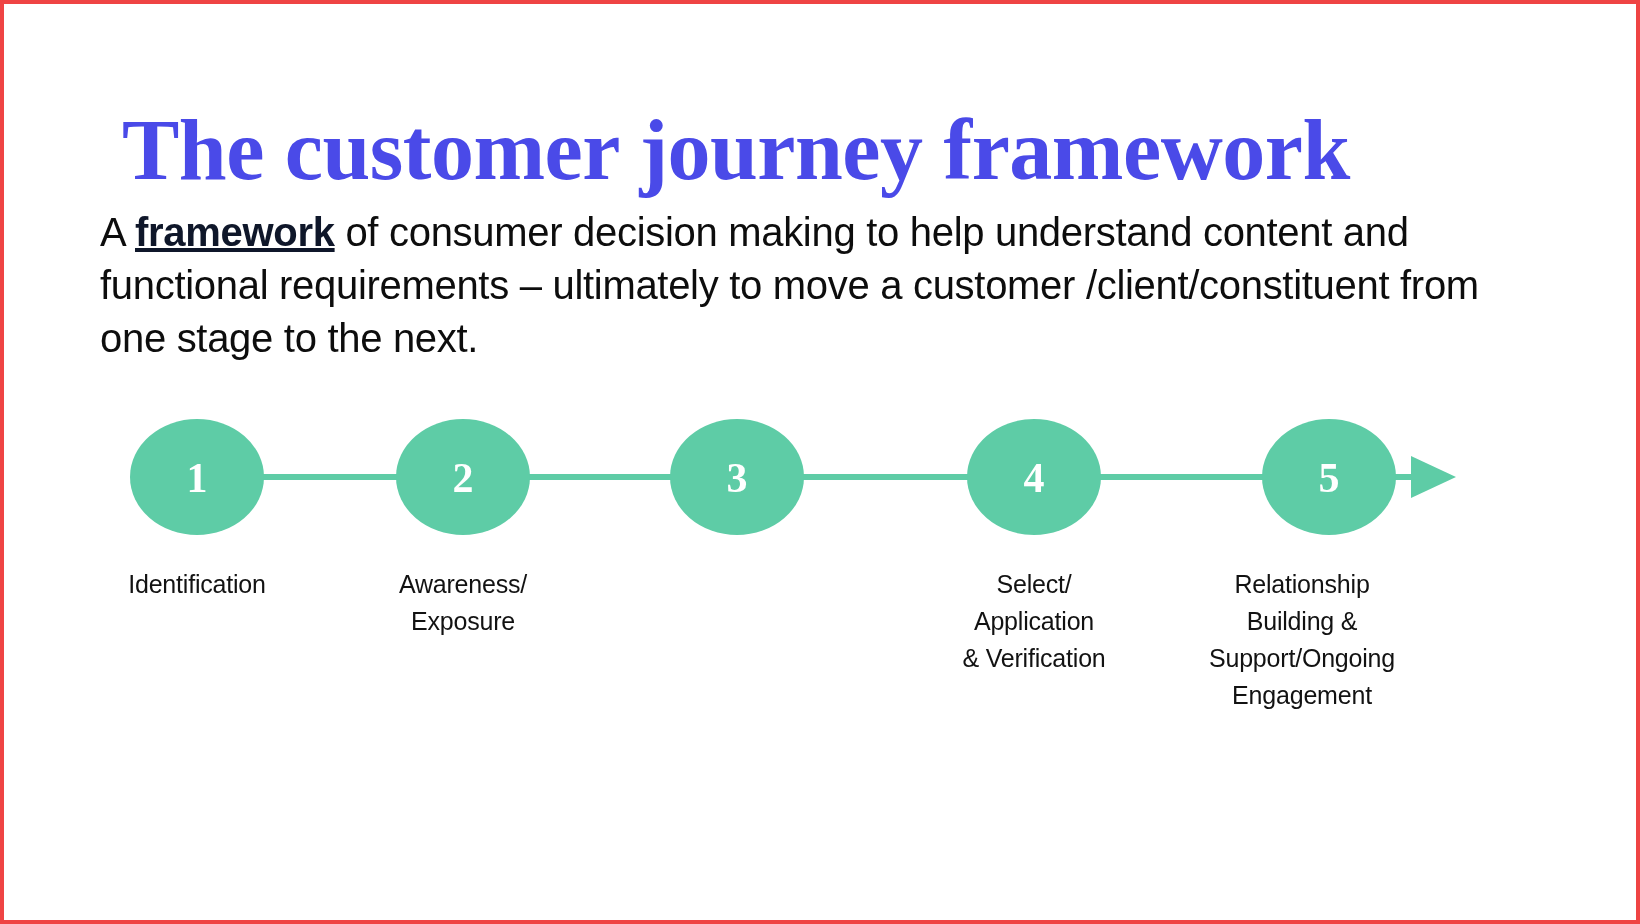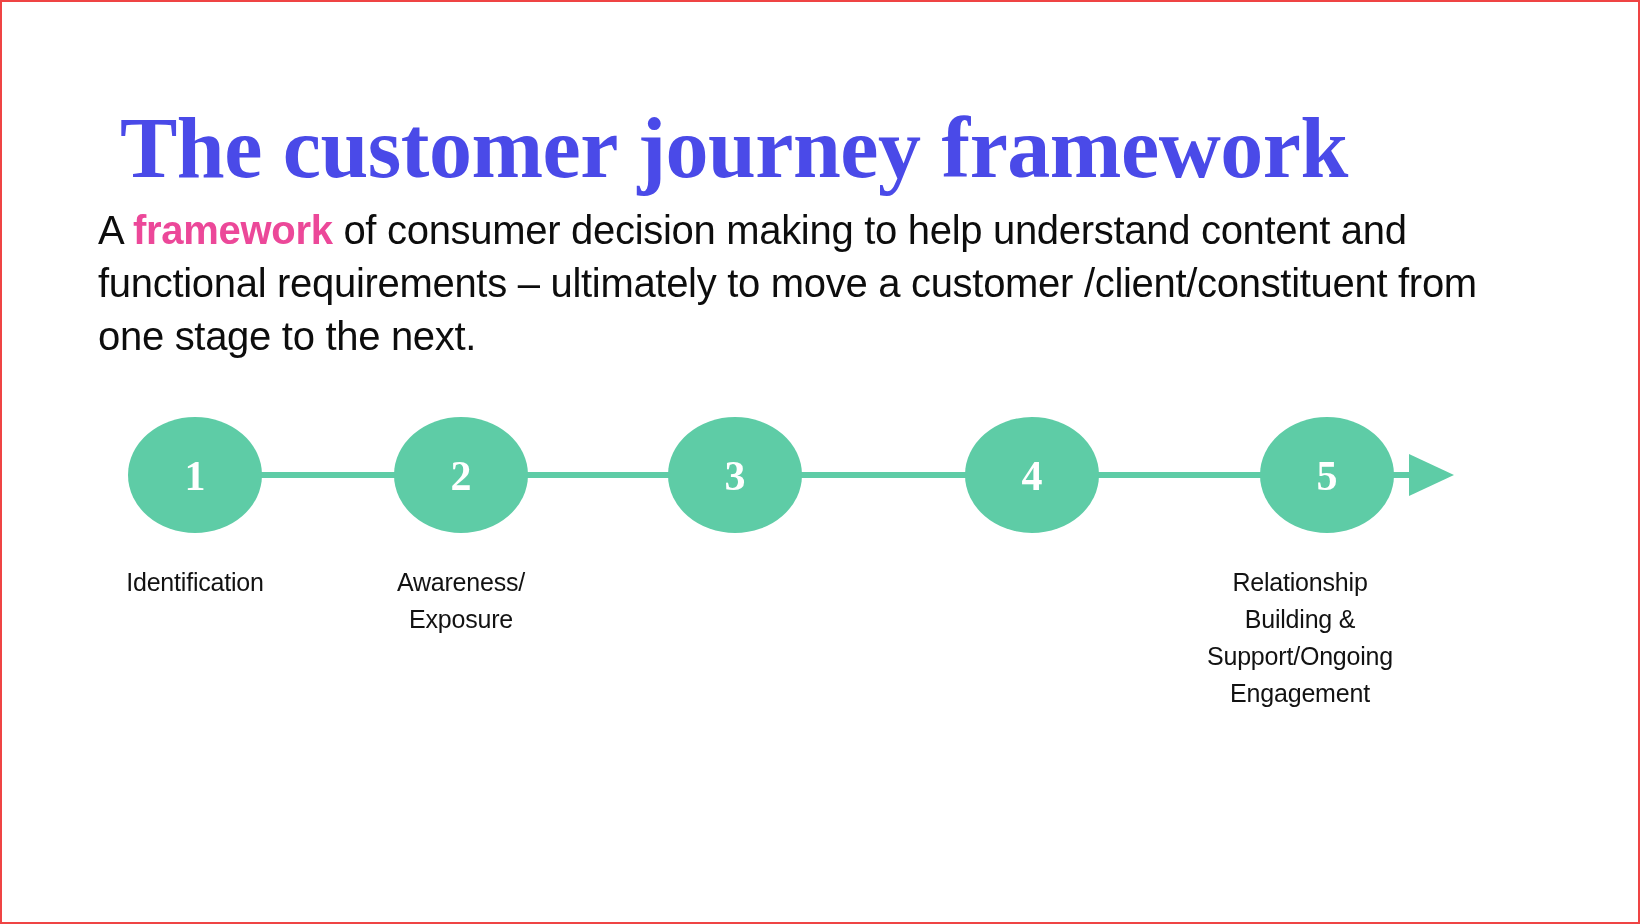--- a/index.html
+++ b/index.html
@@ -10,21 +10,21 @@
   }
   body {
     font-family: "Liberation Sans", sans-serif;
   }
   #page {
     position: relative;
     width: 1640px;
     height: 924px;
     background: #ffffff;
     box-sizing: border-box;
-    border: 2px solid #ef4444;
+    border: 4px solid #ef4444;
     overflow: hidden;
   }
 
   
   #title {
     position: absolute;
     left: 118px;
     top: 38px;
     width: 1420px;
     font-family: "Liberation Serif", "DejaVu Serif", serif;
@@ -43,22 +43,23 @@
     top: 162px;
     width: 1400px;
     font-family: "Liberation Sans", sans-serif;
     font-size: 40px;
     line-height: 53px;
     font-weight: 400;
     color: #0d0d0d;
     letter-spacing: -0.3px;
   }
   #intro .hl {
-    color: #ec4899;
+    color: #0f172a;
     font-weight: 700;
+    text-decoration: underline;
   }
 
   
   #flow {
     position: absolute;
     left: 0;
     top: 352px;
     width: 1636px;
     height: 420px;
   }
@@ -134,19 +135,22 @@
 
       <g>
         <ellipse cx="1325" cy="121" rx="67" ry="58" fill="#5ecca6"></ellipse>
         <text x="1325" y="136" text-anchor="middle" class="node-num">5</text>
       </g>
     </svg>
 
     <div class="stage-label s0">Identification</div>
     <div class="stage-label s1">Awareness/
 Exposure</div>
+    <div class="stage-label s3">Select/
+Application
+&amp; Verification</div>
     <div class="stage-label s4">Relationship
 Building &amp;
 Support/Ongoing
 Engagement</div>
 
   </div>
 </div>
 
 </body></html>

